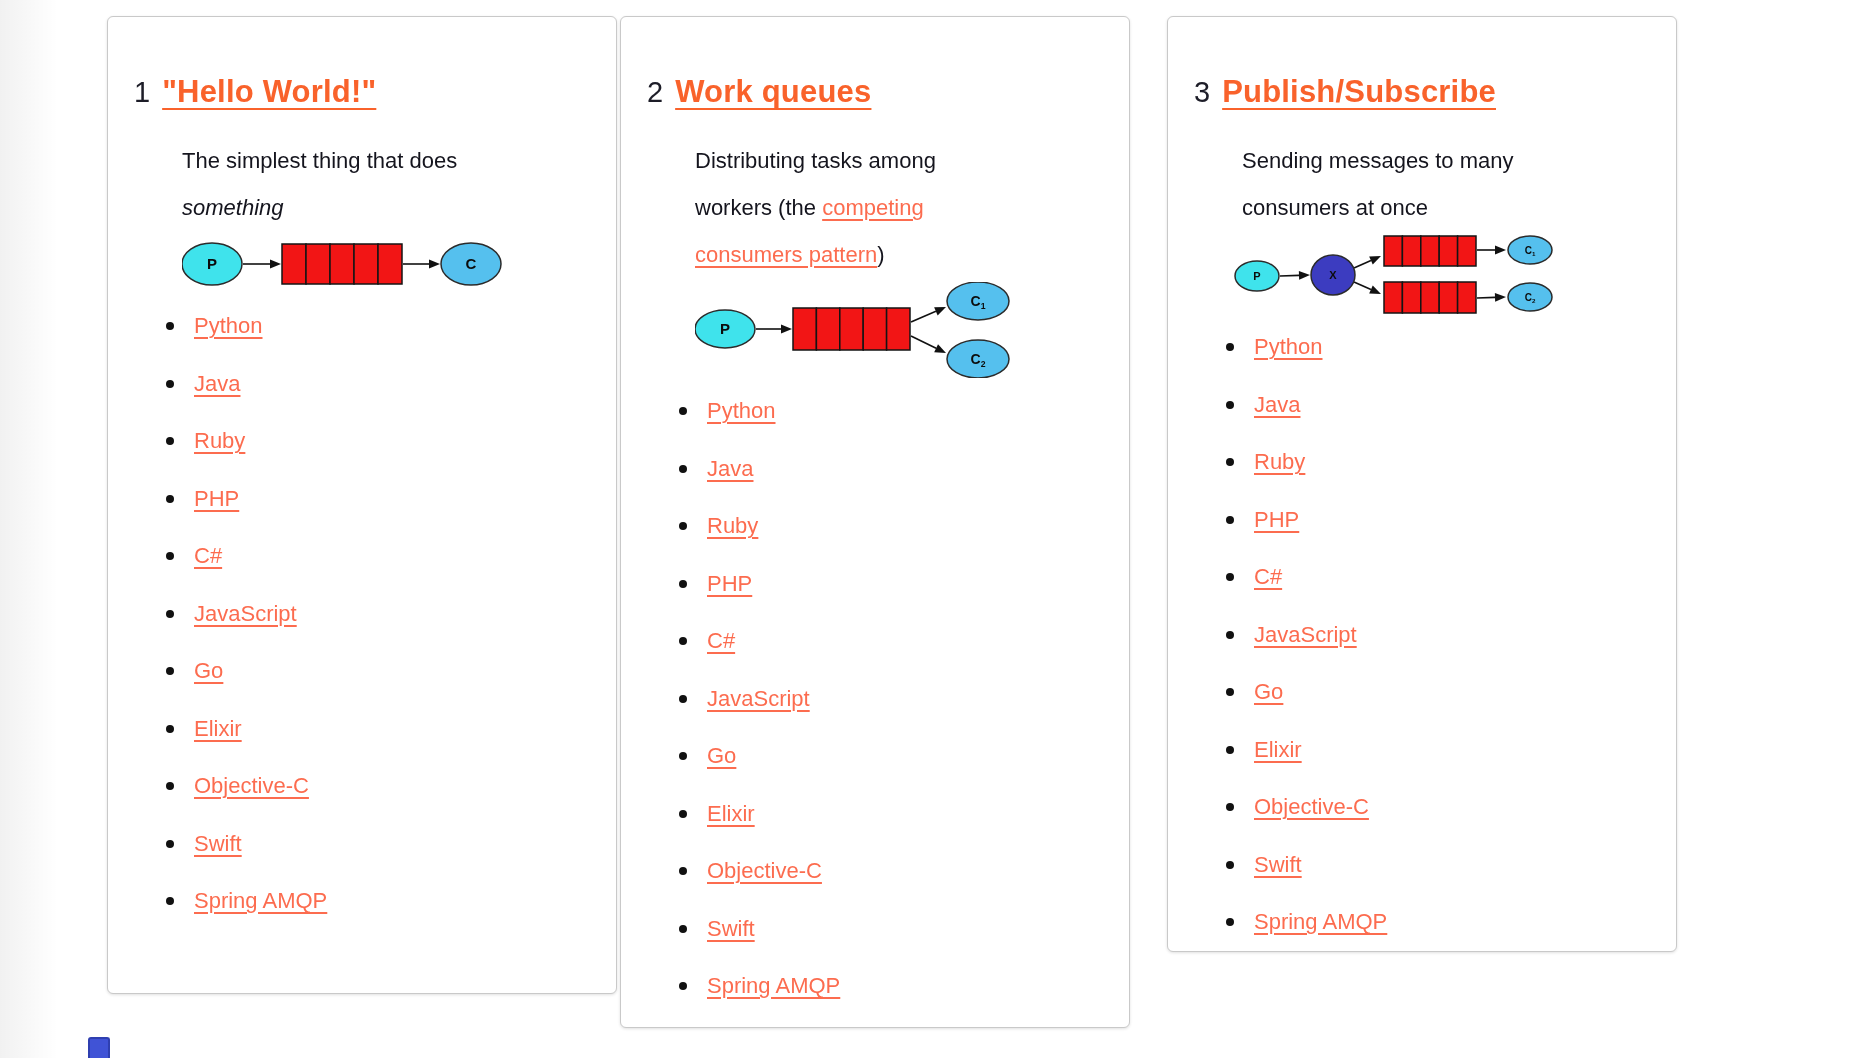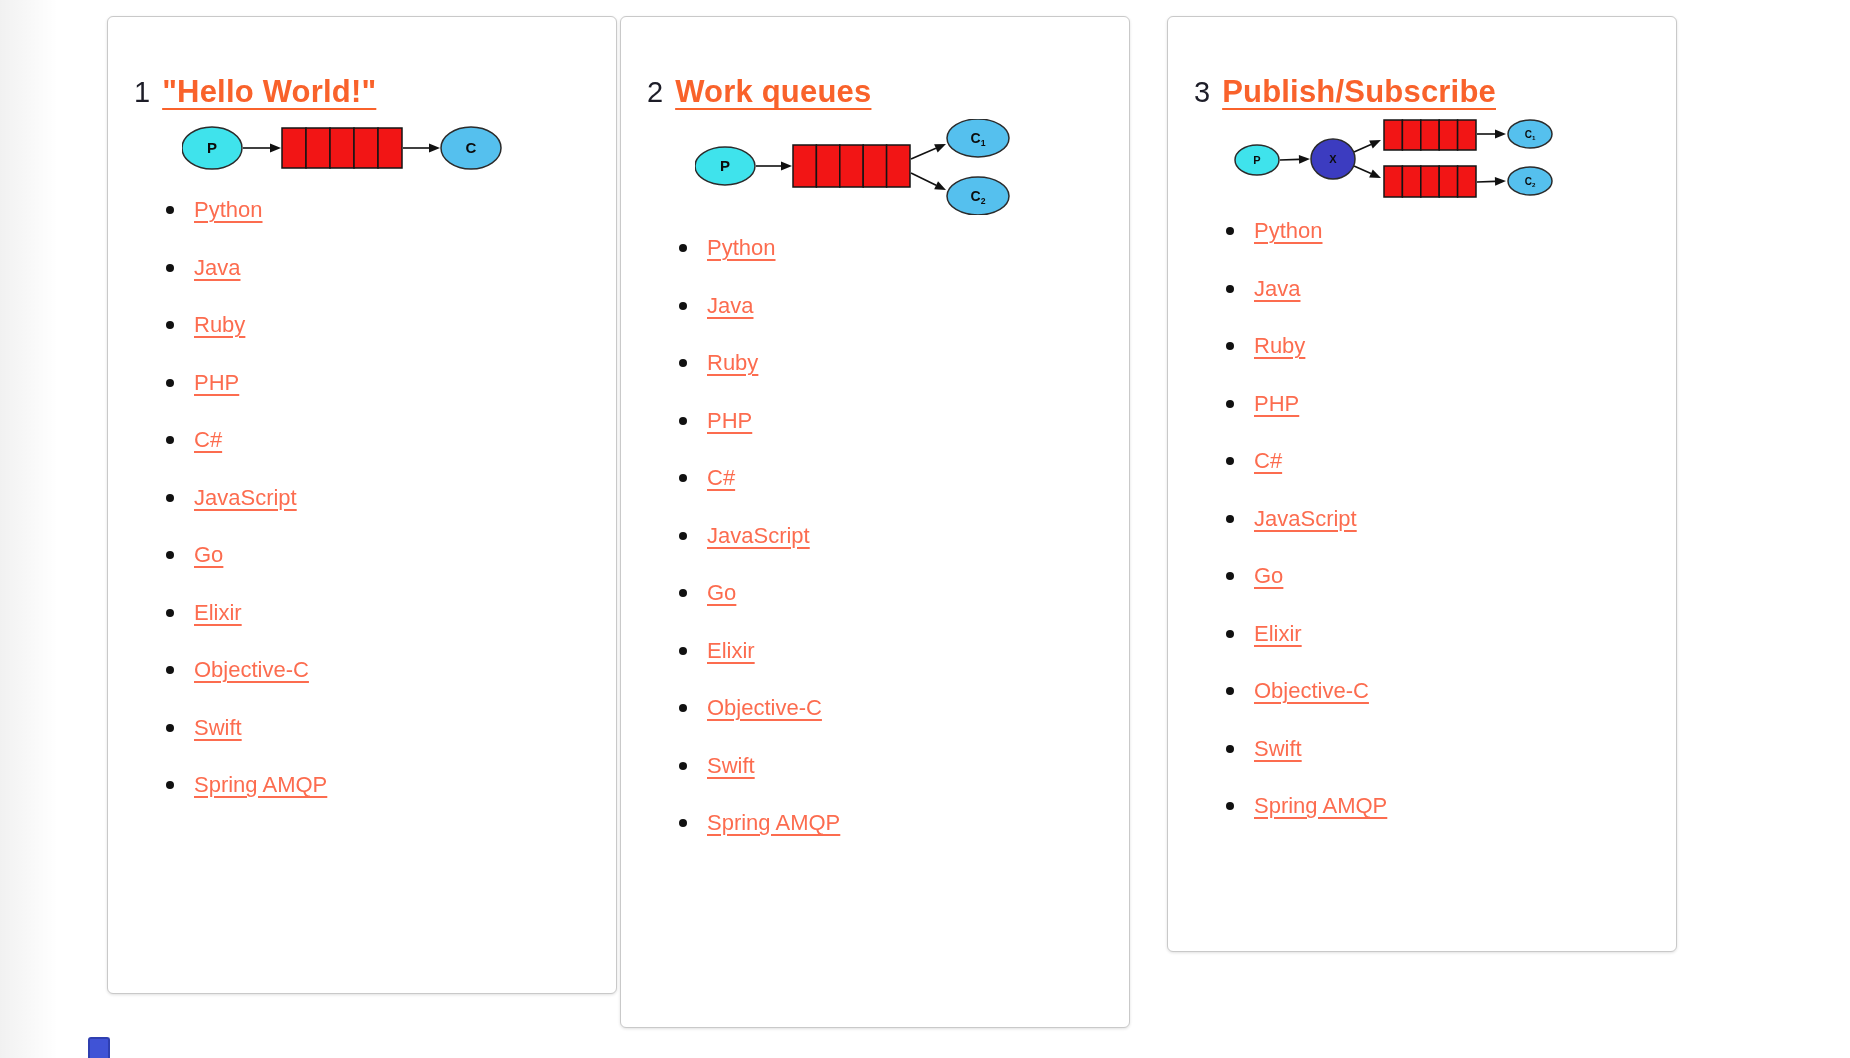--- a/index.html
+++ b/index.html
@@ -65,20 +65,21 @@
   svg text{font-family:"Liberation Sans","DejaVu Sans",sans-serif;font-weight:bold;fill:#0c0c0c;}
 </style>
 </head>
 <body style="--accent: #f9622b; --salmon: #fc6c4f; --body: #15151e;">
 
 <div>
   <div class="left-shade"></div>
   <main id="cards">
       <section class="card c0">
         <div class="card-head"><span class="num">1</span><a class="title-link">"Hello World!"</a></div>
+        <p class="intro"><span class="seg-plain">The simplest thing that does </span><span class="seg-italic">something</span></p>
         <div class="diagram"><svg width="320" height="58" viewBox="0 0 320 58">
             <g>
               <line x1="61" y1="29" x2="88" y2="29" stroke="#111" stroke-width="1.6"></line>
               <polygon points="99,29 88,24.6 88,33.4" fill="#111"></polygon>
             </g>
             <g>
               <line x1="221" y1="29" x2="247" y2="29" stroke="#111" stroke-width="1.6"></line>
               <polygon points="258,29 247,24.6 247,33.4" fill="#111"></polygon>
             </g>
             <g>
@@ -106,20 +107,21 @@
           <li><a>JavaScript</a></li>
           <li><a>Go</a></li>
           <li><a>Elixir</a></li>
           <li><a>Objective-C</a></li>
           <li><a>Swift</a></li>
           <li><a>Spring AMQP</a></li>
         </ul>
       </section>
       <section class="card c1">
         <div class="card-head"><span class="num">2</span><a class="title-link">Work queues</a></div>
+        <p class="intro"><span class="seg-plain">Distributing tasks among workers (the </span><a class="seg-link">competing consumers pattern</a><span class="seg-plain">)</span></p>
         <div class="diagram"><svg width="315" height="96" viewBox="0 0 315 96">
             <g>
               <line x1="61" y1="47" x2="86" y2="47" stroke="#111" stroke-width="1.6"></line>
               <polygon points="97,47 86,42.6 86,51.4" fill="#111"></polygon>
             </g>
             <g>
               <line x1="216" y1="40" x2="240.88940466980137" y2="29.333112284370845" stroke="#111" stroke-width="1.6"></line>
               <polygon points="251,25 239.15615975605303,25.288874152291392 242.6226495835497,33.3773504164503" fill="#111"></polygon>
             </g>
             <g>
@@ -155,20 +157,21 @@
           <li><a>JavaScript</a></li>
           <li><a>Go</a></li>
           <li><a>Elixir</a></li>
           <li><a>Objective-C</a></li>
           <li><a>Swift</a></li>
           <li><a>Spring AMQP</a></li>
         </ul>
       </section>
       <section class="card c2">
         <div class="card-head"><span class="num">3</span><a class="title-link">Publish/Subscribe</a></div>
+        <p class="intro"><span class="seg-plain">Sending messages to many consumers at once</span></p>
         <div class="diagram"><svg width="322" height="79" viewBox="0 0 322 79">
             <g>
               <line x1="46" y1="41" x2="65.00610602322931" y2="40.366463132559026" stroke="#111" stroke-width="1.6"></line>
               <polygon points="76,40 64.85952077020569,35.968905541850745 65.15269127625292,44.76402072326731" fill="#111"></polygon>
             </g>
             <g>
               <line x1="120" y1="33" x2="136.94807296517718" y2="25.467523126587924" stroke="#111" stroke-width="1.6"></line>
               <polygon points="147,21 135.161063714542,21.44675231265879 138.73508221581235,29.488293940517057" fill="#111"></polygon>
             </g>
             <g>

